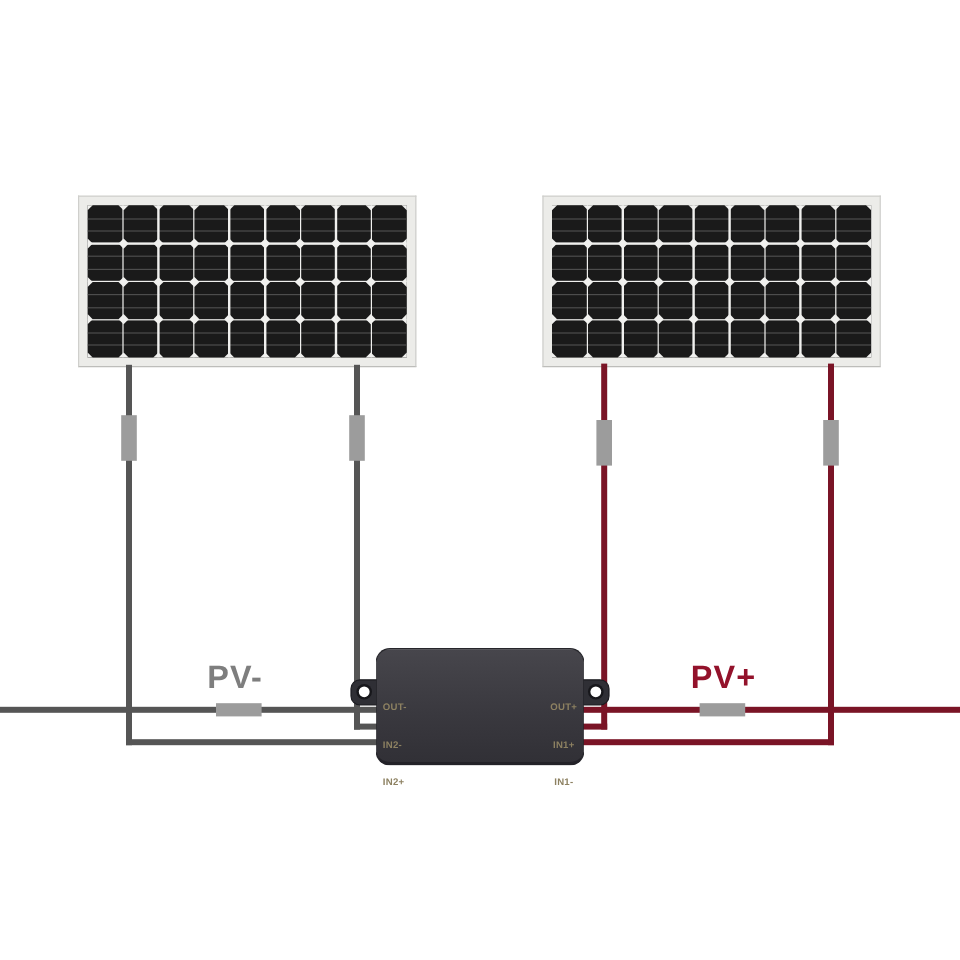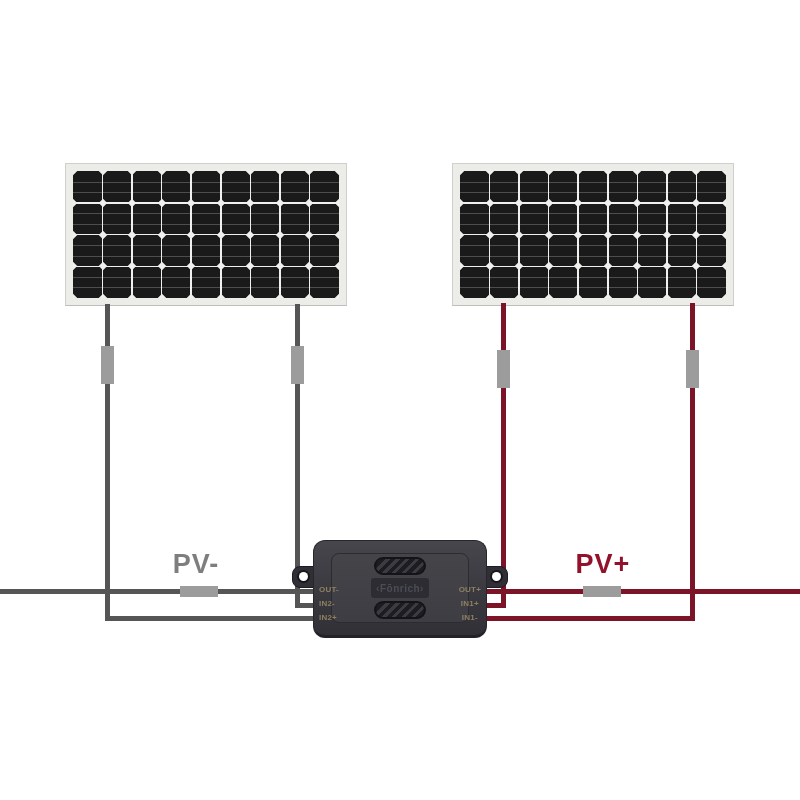--- a/index.html
+++ b/index.html
@@ -58,21 +58,21 @@
   .gland-bottom{bottom:3px;}
   .logo-plate{
     position:absolute;left:50%;top:50%;transform:translate(-50%,-50%);
     width:58px;height:20px;background:#2c2c32;border-radius:3px;
     display:flex;align-items:center;justify-content:center;
   }
   .logo-plate span{
     font-size:10px;font-weight:bold;color:#4c4c55;letter-spacing:.5px;white-space:nowrap;
   }
   .ports{
-    position:absolute;top:45px;display:flex;flex-direction:column;gap:6px;
+    position:absolute;top:45px;display:flex;flex-direction:column;gap:23px;
     font-size:8px;font-weight:bold;line-height:8px;color:var(--portlabel,#8d8161);
     letter-spacing:.2px;
   }
   .ports-left{left:5px;align-items:flex-start;}
   .ports-right{right:5px;align-items:center;}
   
   .pv-label{
     position:absolute;z-index:4;width:70px;text-align:center;top:549px;
     font-size:27px;font-weight:bold;letter-spacing:1px;
   }
@@ -252,27 +252,20 @@
     </div>
 
   <div class="ear ear-left">
     <div class="hole"></div>
   </div>
   <div class="ear ear-right">
     <div class="hole"></div>
   </div>
 
   <div class="combiner">
-    <div class="inner-plate">
-      <div class="gland gland-top"></div>
-      <div class="logo-plate">
-        <span>‹Fōnrich›</span>
-      </div>
-      <div class="gland gland-bottom"></div>
-    </div>
     <div class="ports ports-left">
       <span>OUT-</span>
       <span>IN2-</span>
       <span>IN2+</span>
     </div>
     <div class="ports ports-right">
       <span>OUT+</span>
       <span>IN1+</span>
       <span>IN1-</span>
     </div>

